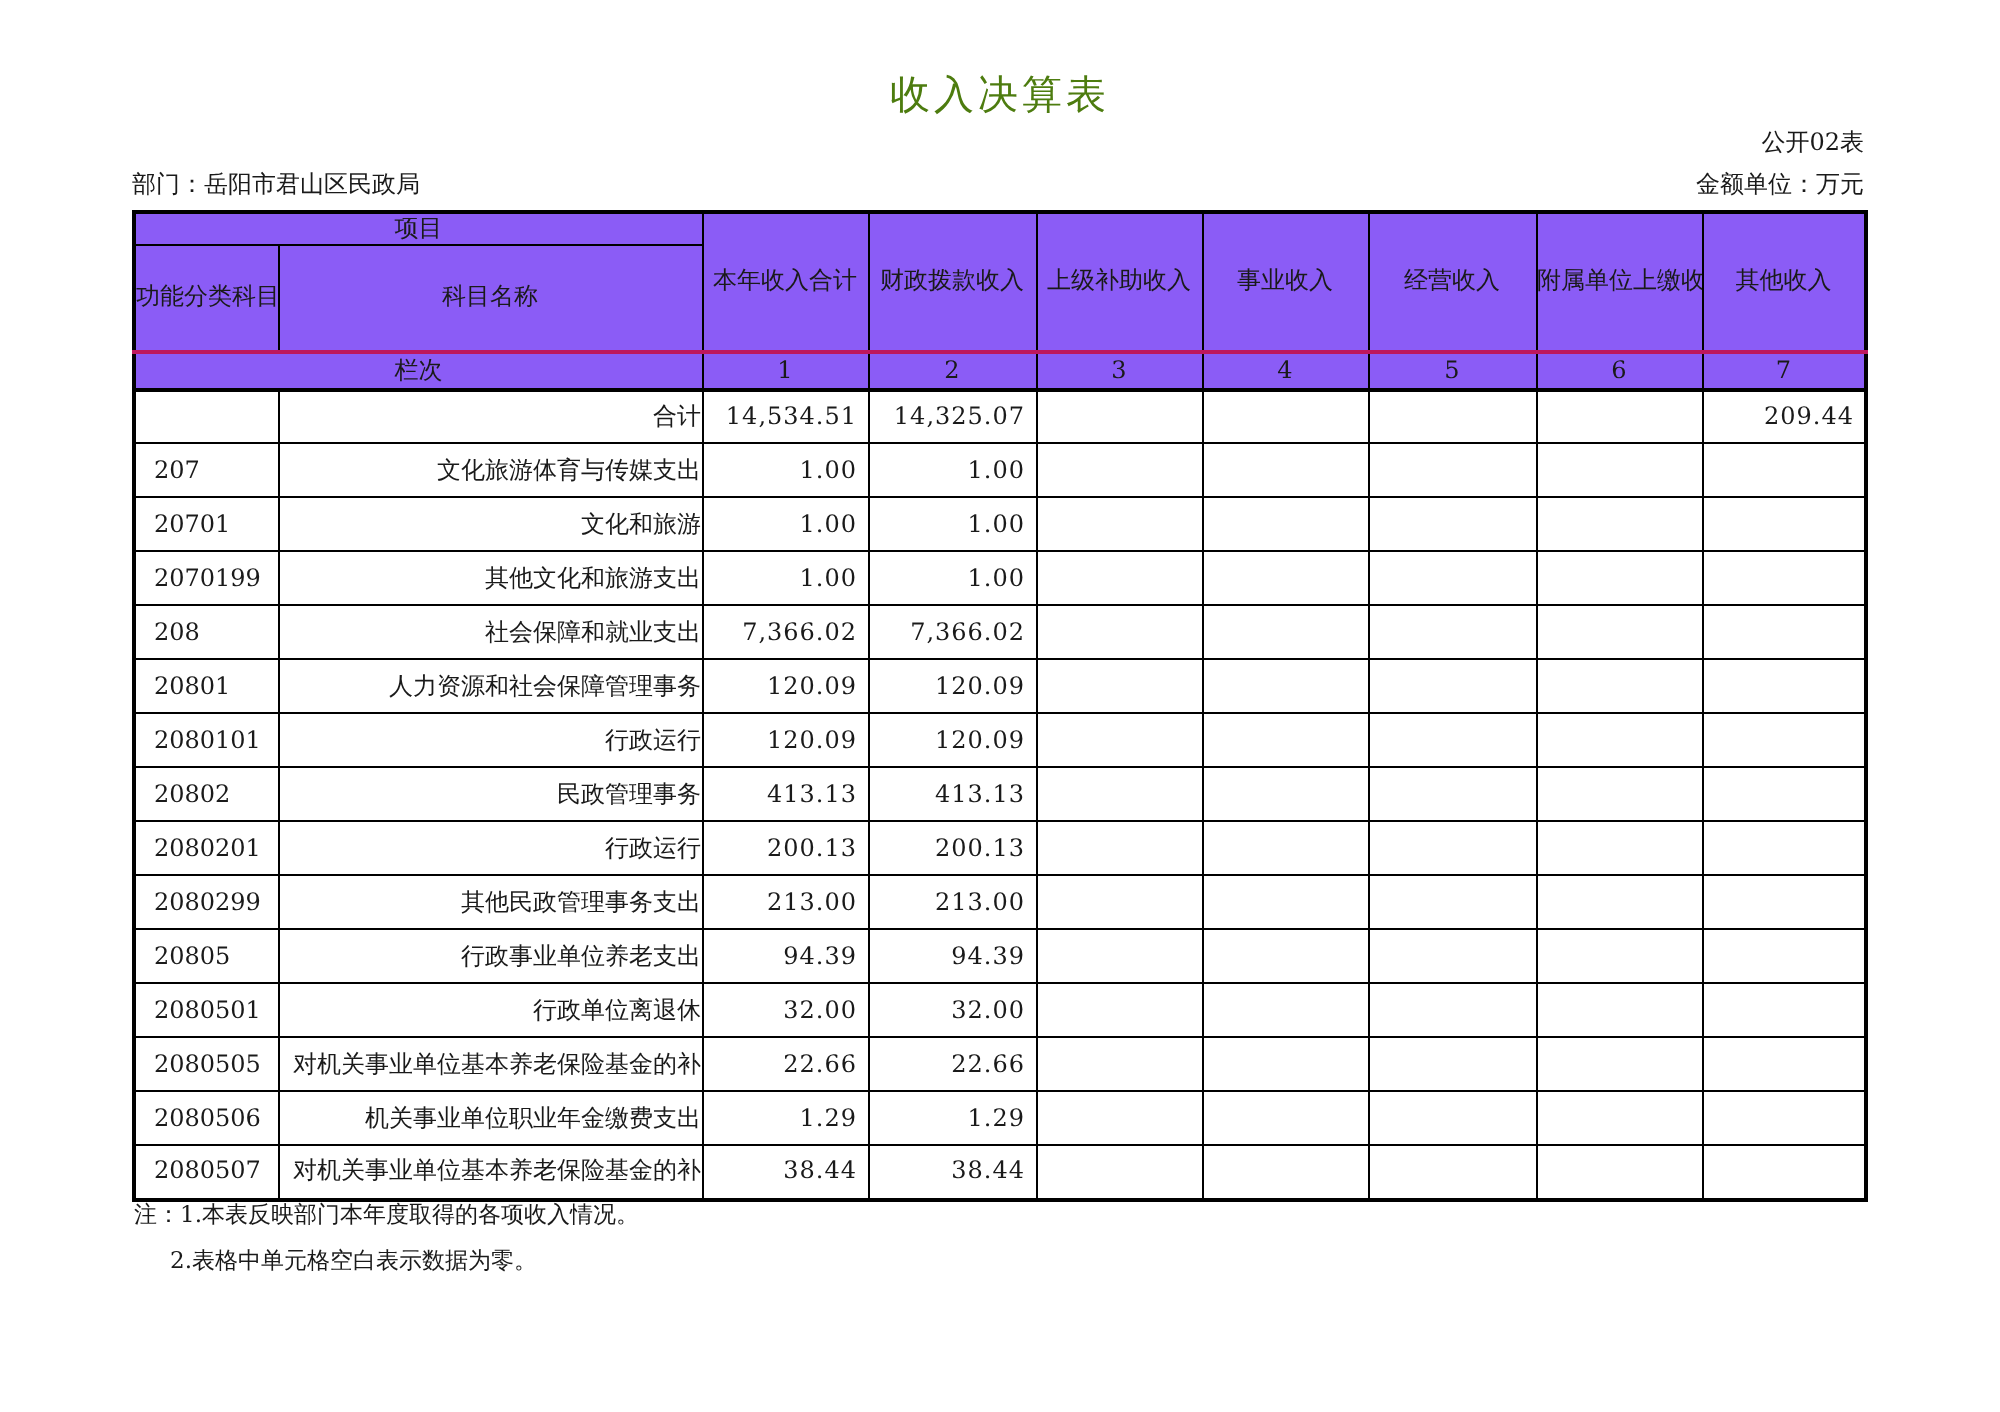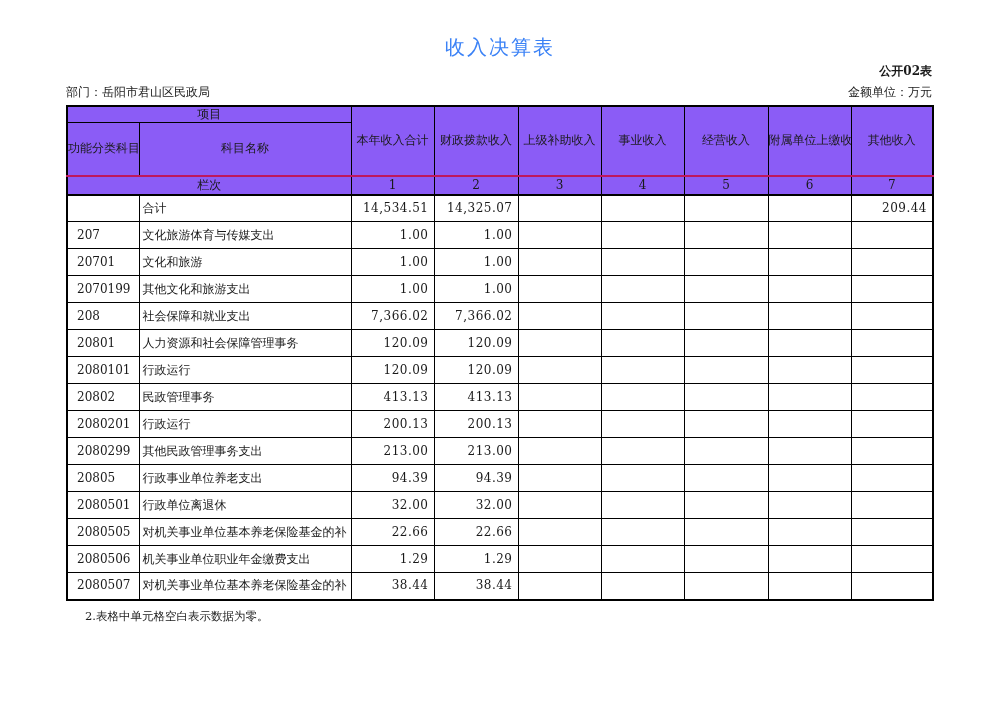--- a/index.html
+++ b/index.html
@@ -10,27 +10,26 @@
     color: #1a1a1a;
     font-family: "DejaVu Serif", "Liberation Serif", serif;
     overflow: hidden;
   }
   .page-title {
     position: absolute;
     top: 34px; left: 0; width: 1000px;
     text-align: center;
     font-size: 20px;
     letter-spacing: 2px;
-    color: #3b82f6;
+    color: #4d7c0f;
   }
   .table-code {
     position: absolute;
     top: 63px; right: 68px;
     font-size: 12px;
-    font-weight: bold;
   }
   .meta-line {
     position: absolute;
     top: 84px; left: 66px; right: 68px;
     display: flex;
     justify-content: space-between;
     font-size: 12px;
   }
   table.report {
     position: absolute;
@@ -55,21 +54,21 @@
   td.gray {
     background: #8b5cf6;
     text-align: center;
     white-space: normal;
   }
   tr.lanci-row td {
     border-top: 2px solid #be185d;
     border-bottom: 2px solid #000;
   }
   td.cell-code { padding-left: 9px; text-align: left; }
-  td.cell-name { padding-left: 3px; text-align: left; font-family: Liberation Serif, serif; }
+  td.cell-name { padding-left: 3px; text-align: right; font-family: Liberation Serif, serif; }
   td.cell-name.indent1 { }
   td.cell-val  { padding-right: 5px; text-align: right; letter-spacing: 0.5px; }
   .notes {
     position: absolute;
     top: 601px; left: 67px;
     font-size: 11.5px;
     line-height: 1.2;
   }
   .notes .note-line2 { margin-top: 9px; padding-left: 18px; }
 </style>
@@ -285,14 +284,15 @@
         <td class="cell-val"></td>
         <td class="cell-val"></td>
         <td class="cell-val"></td>
         <td class="cell-val"></td>
         <td class="cell-val"></td>
       </tr>
     </tbody>
 </table>
 
 <div class="notes">
+  <div class="note-line1">注：1.本表反映部门本年度取得的各项收入情况。</div>
   <div class="note-line2">2.表格中单元格空白表示数据为零。</div>
 </div>
 
 </body></html>

